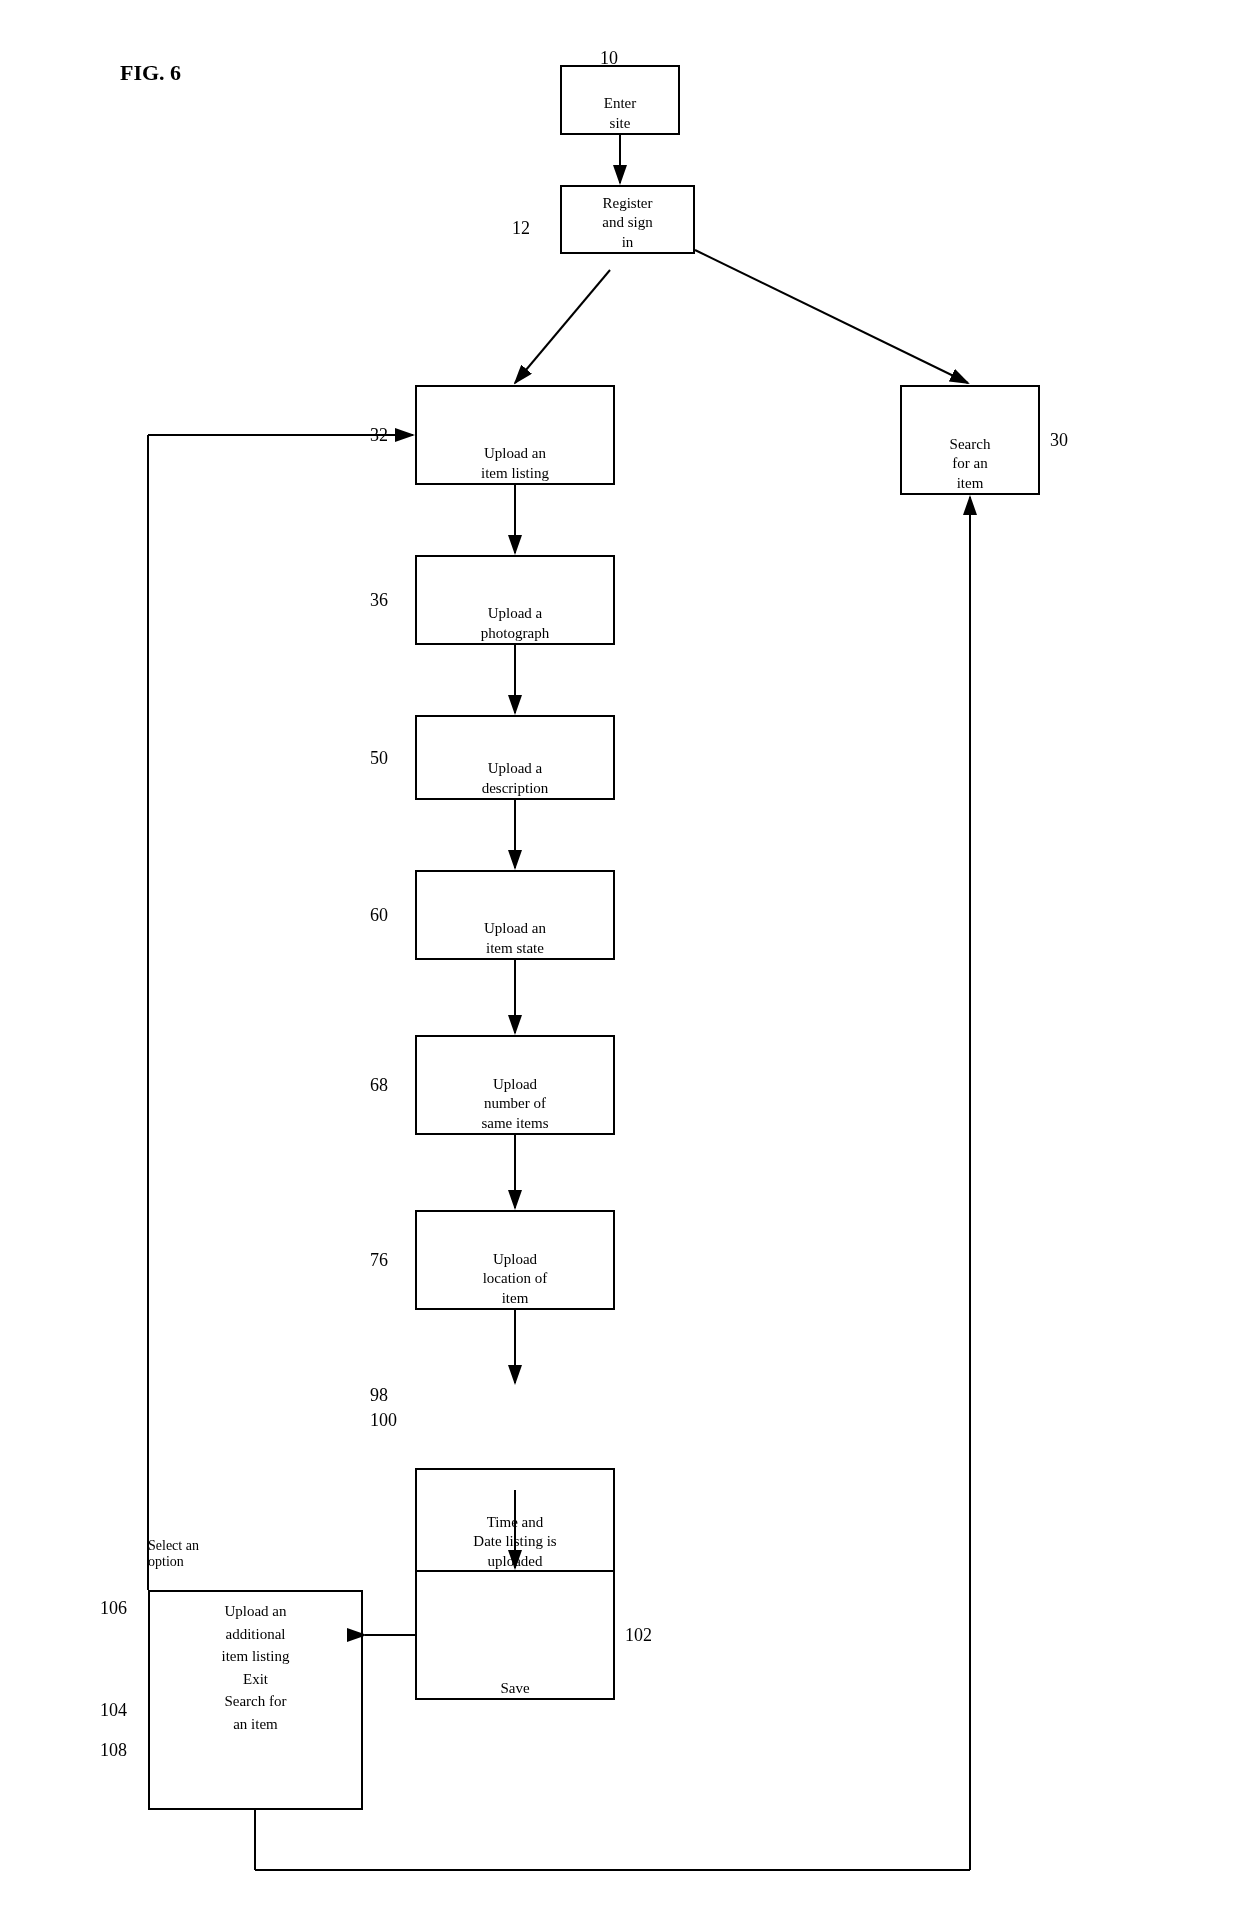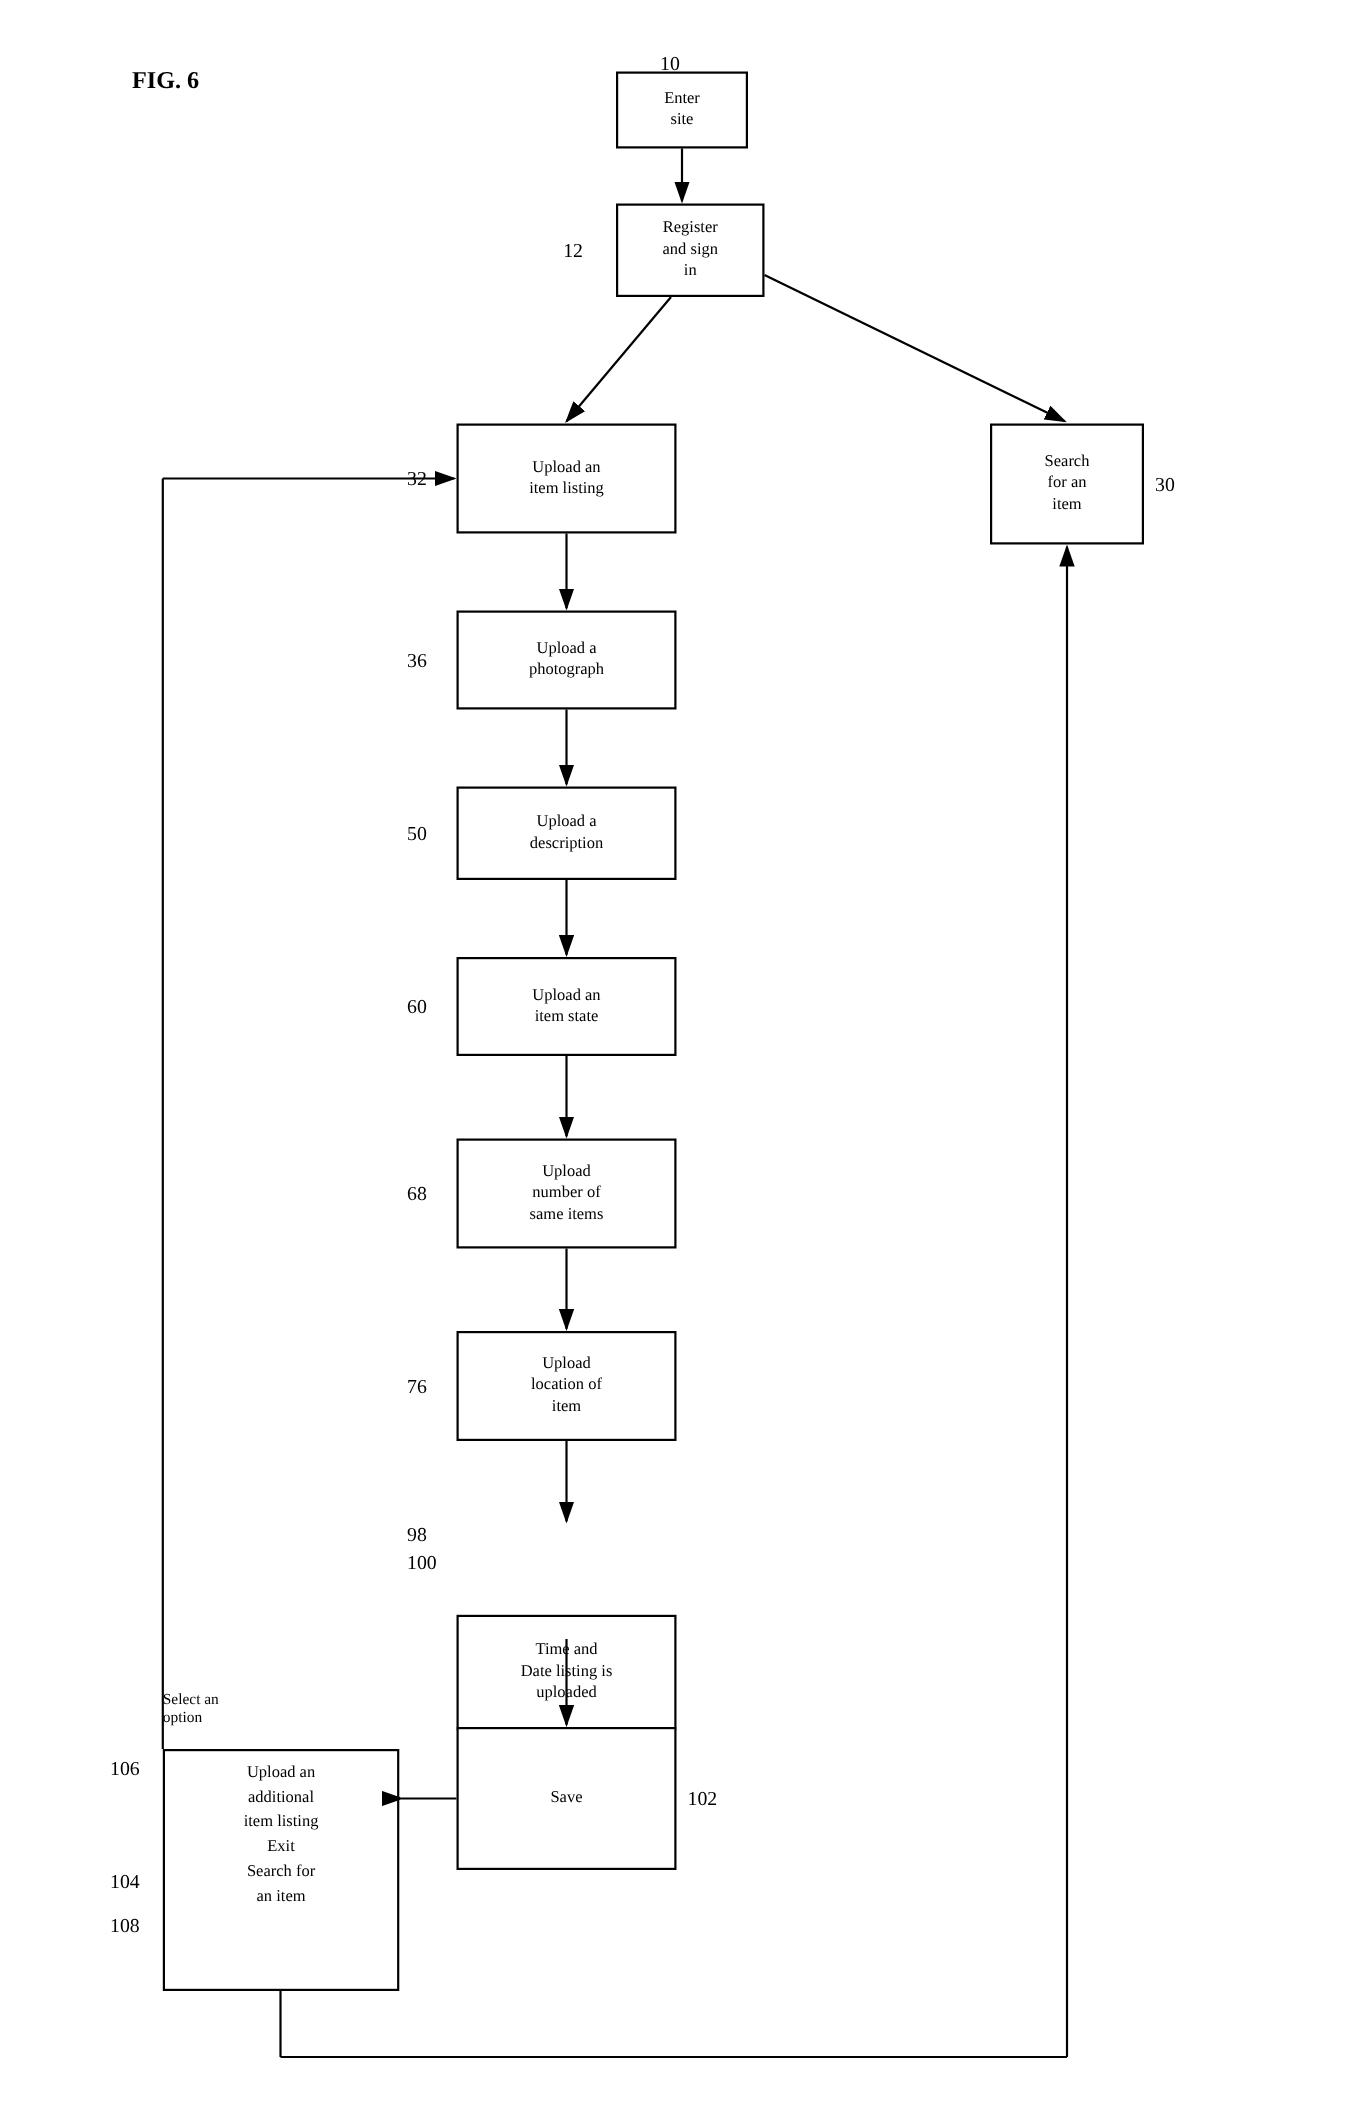--- a/index.html
+++ b/index.html
@@ -28,21 +28,21 @@
       font-size: 22px;
       font-weight: bold;
     }
 
     
     .box {
       position: absolute;
       border: 2px solid #000;
       background: #fff;
       display: flex;
-      align-items: center;
+      align-items: flex-end;
       justify-content: center;
       text-align: center;
       line-height: 1.3;
       font-size: 15px;
     }
 
     
     .ref {
       position: absolute;
       font-size: 18px;
@@ -65,21 +65,21 @@
 
   <div class="fig-label">FIG. 6</div>
 
   <div class="box" style="left:560px; top:65px; width:120px; height:70px;">
     <span style="white-space:pre-line;">Enter
 site</span>
   </div>
 
   <div class="ref" style="left:600px; top:48px;">10</div>
 
-  <div class="box" style="left:560px; top:185px; width:135px; height:85px;">
+  <div class="box" style="left:560px; top:185px; width:135px; height:69px;">
     <span style="white-space:pre-line;">Register
 and sign
 in</span>
   </div>
 
   <div class="ref" style="left:512px; top:218px;">12</div>
 
   <div class="box" style="left:415px; top:385px; width:200px; height:100px;">
     <span style="white-space:pre-line;">Upload an
 item listing</span>

